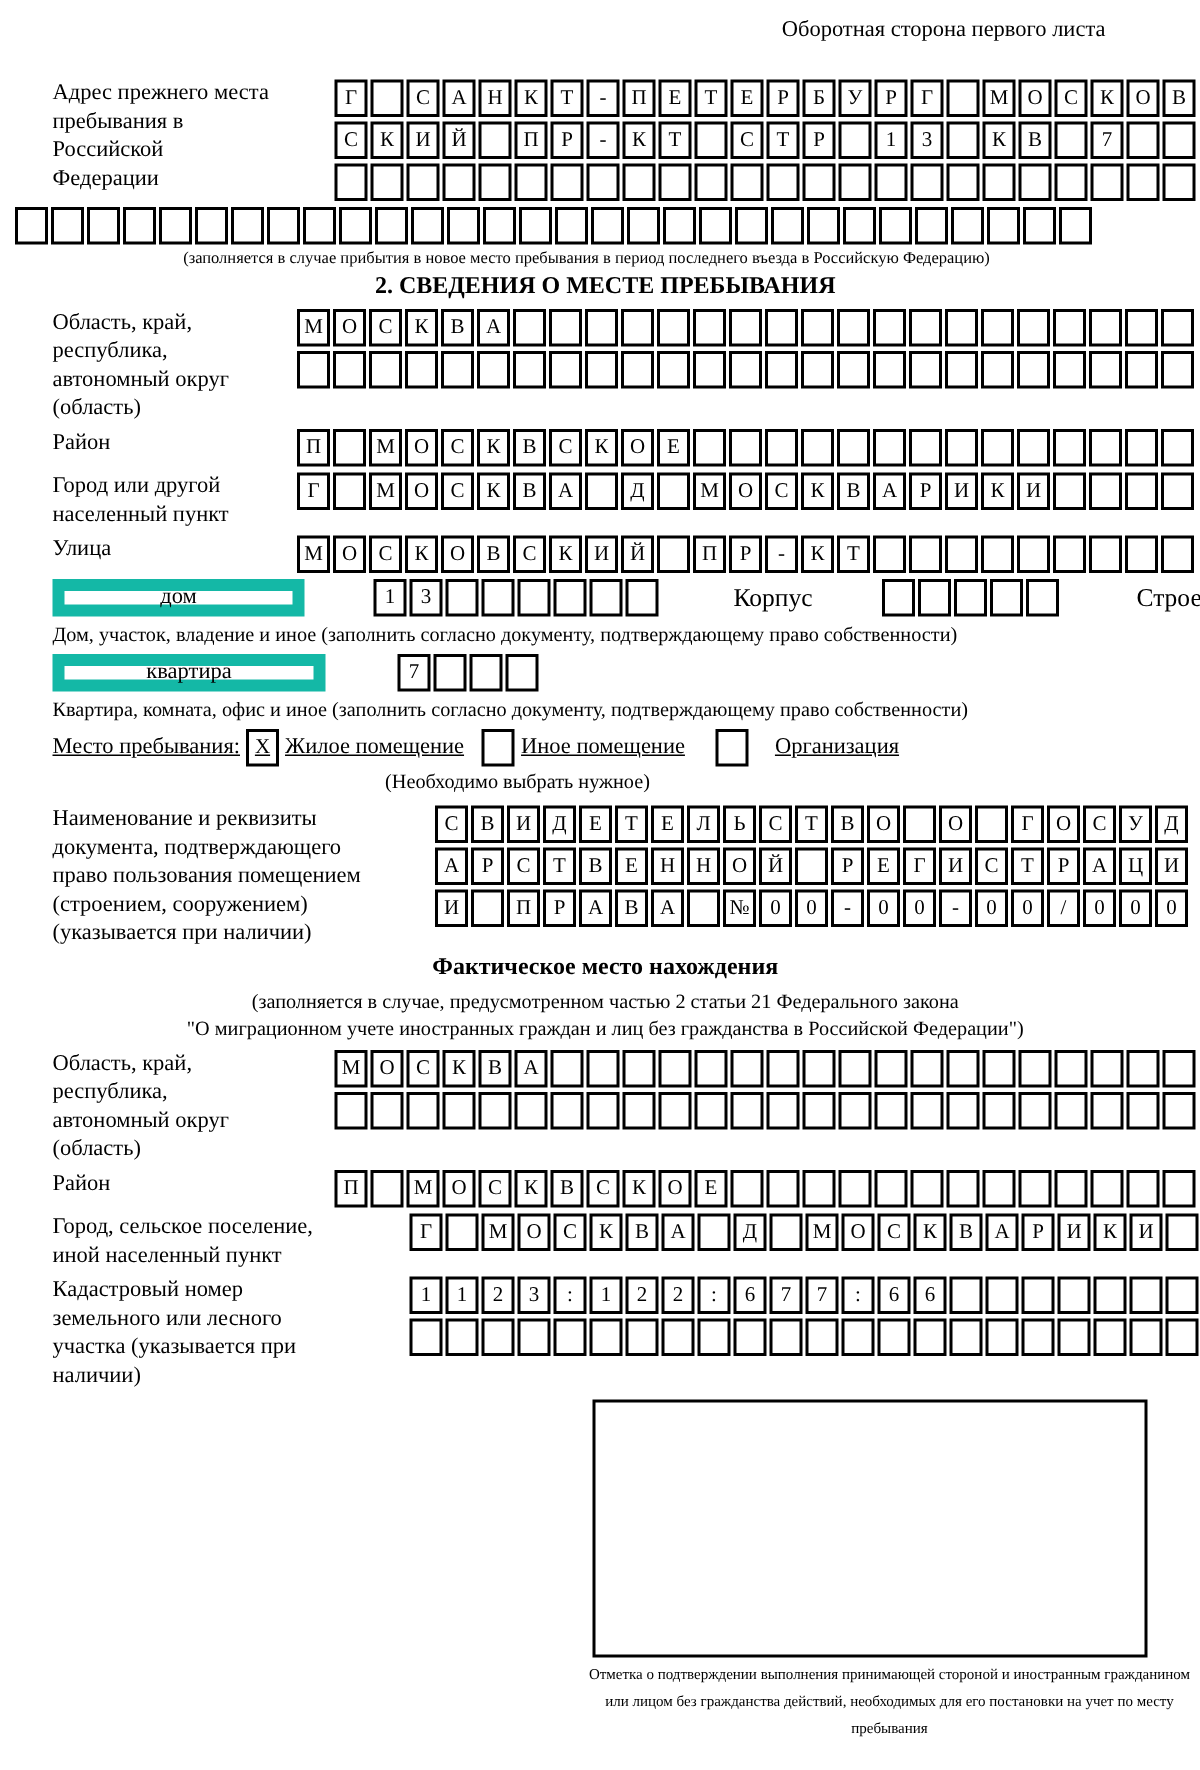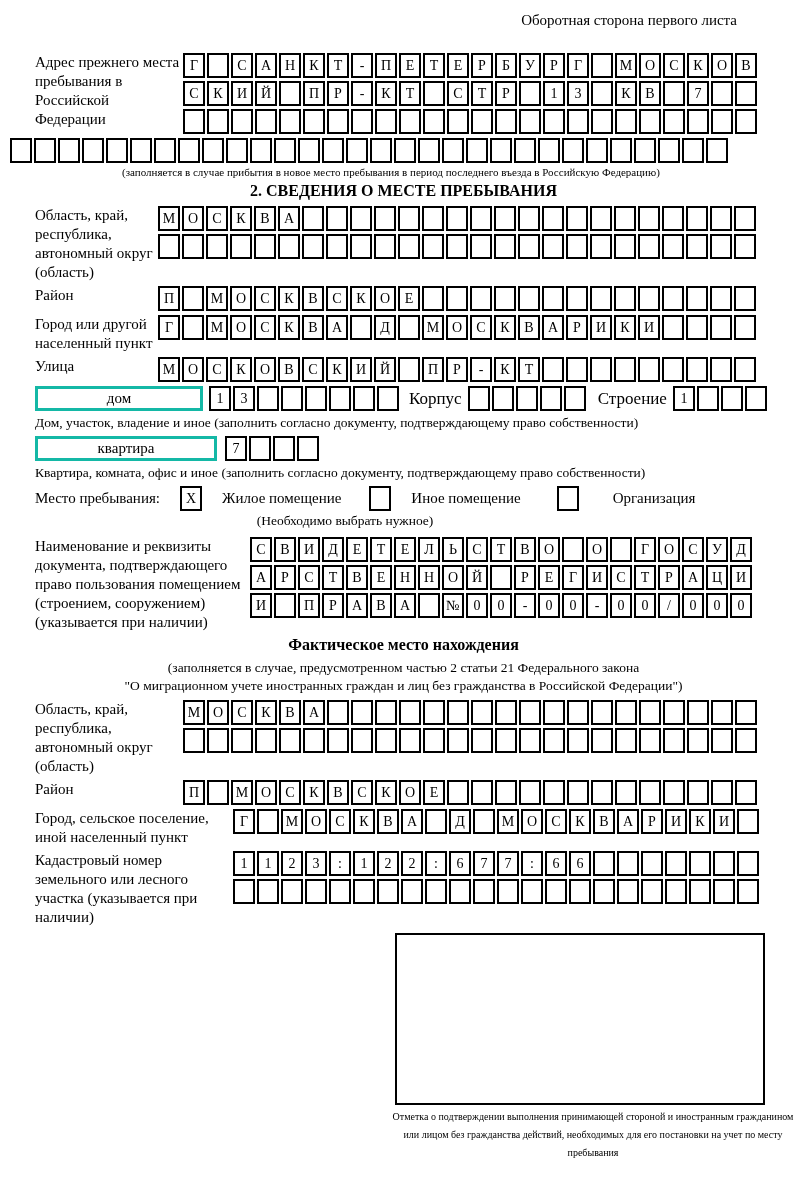--- a/index.html
+++ b/index.html
@@ -1,40 +1,40 @@
 <!DOCTYPE html>
 <html><head>
 <meta charset="utf-8">
 <style>
   html,body{margin:0;padding:0;background:#fff;color:#000;}
   body{width:800px;height:1180px;overflow:hidden;font-family:"Liberation Serif",serif;}
   .page{padding:12px 28px 0 35px;box-sizing:border-box;}
 
   .hdr{ text-align:right; font-size:15px; padding-right:35px; margin-bottom:24px;}
 
-  .frow{display:flex;align-items:flex-start;margin-bottom:4px;}
+  .frow{display:flex;align-items:flex-start;margin-bottom:4px;gap:40px;}
   .flabel{font-size:15px;line-height:19px;flex:none;}
   .w148{width:148px;} .w123{width:123px;} .w215{width:215px;} .w198{width:198px;}
 
   .cellcol{display:flex;flex-direction:column;gap:3px;}
   .cellrow{display:flex;gap:2px;}
   .cell{flex:none;width:22px;height:25px;box-sizing:border-box;border:2px solid #000;
         display:flex;align-items:center;justify-content:center;font-size:14px;line-height:1;}
   .fullrow{margin-left:-25px;margin-bottom:3px;}
 
   .caption{font-size:11px;text-align:center;margin:2px 0 4px -25px;}
   .caption-left{font-size:13.5px;margin:4px 0 5px 0;}
   .sect-title{font-size:16px;font-weight:bold;text-align:center;margin:4px 0 6px 0;}
   .subnote{font-size:13.5px;text-align:center;margin:0 0 2px 0;}
 
-  .widebox{flex:none;box-sizing:border-box;border:3px solid #14b8a6;height:25px;
+  .widebox{flex:none;box-sizing:border-box;border:8px solid #14b8a6;height:25px;
            display:flex;align-items:center;justify-content:center;font-size:15px;}
   .inline-lbl{font-size:17px;line-height:25px;flex:none;}
 
-  .stayrow{display:flex;align-items:center;gap:20px;font-size:15px;margin-bottom:2px;}
+  .stayrow{display:flex;align-items:center;gap:4px;font-size:15px;margin-bottom:2px;text-decoration:underline;}
   .stay-note{width:620px;text-align:center;font-size:13.5px;margin-bottom:8px;}
 
   .stampbox{margin-left:360px;margin-top:6px;width:370px;height:172px;
             box-sizing:border-box;border:2px solid #000;}
   .stampnote{margin-left:352px;width:412px;text-align:center;font-size:10px;
              line-height:18px;margin-top:3px;}
   .mb0{margin-bottom:0;}
 </style>
 </head>
 <body>

